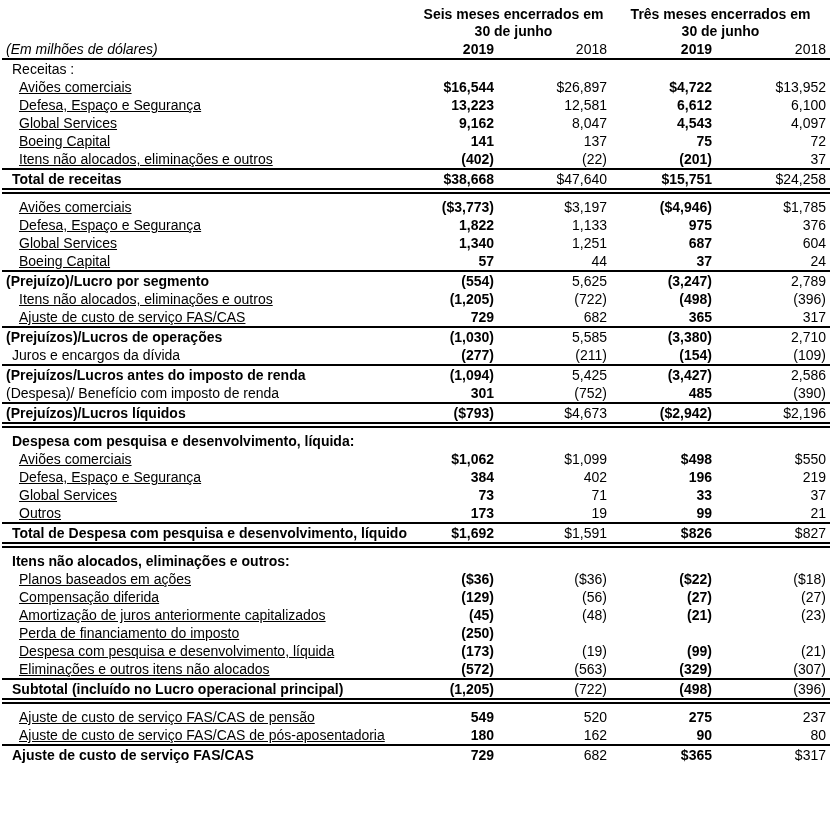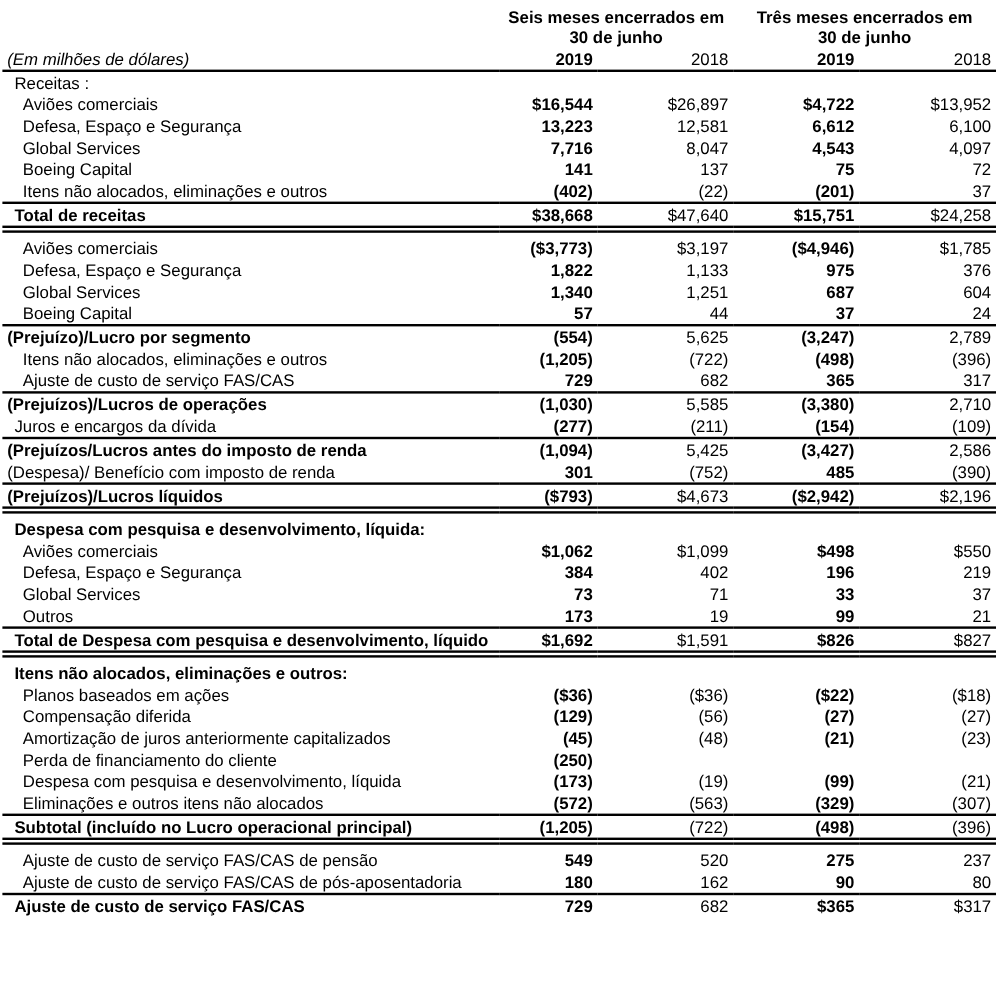--- a/index.html
+++ b/index.html
@@ -32,21 +32,21 @@
     white-space: nowrap;
     vertical-align: bottom;
     padding: 0;
   }
   .lab { text-align: left; overflow: hidden; }
   .num { text-align: right; padding-right: 4px; }
   .b { font-weight: bold; }
   .ital { font-style: italic; }
   .ind0 { padding-left: 4px; }
   .ind1 { padding-left: 10px; }
-  .ind2 { padding-left: 17px; }
+  .ind2 { padding-left: 17px; text-decoration: underline; }
   .grp { text-align: center; font-weight: bold; }
   .grp div { line-height: 17px; height: 17px; }
   tr.bt > td { border-top: 2px solid #000000; }
   tr.bbs > td { border-bottom: 2px solid #000000; }
   tr.bbd > td { border-bottom: 6px double #000000; margin-top: 31px; }
   tr.spacer td { height: 7px; line-height: 7px; font-size: 1px; }
 </style>
 </head>
 <body>
 
@@ -96,21 +96,21 @@
         </tr>
         <tr class="">
           <td class="lab ind2">Defesa, Espaço e Segurança</td>
           <td class="num b">13,223</td>
           <td class="num">12,581</td>
           <td class="num b">6,612</td>
           <td class="num">6,100</td>
         </tr>
         <tr class="">
           <td class="lab ind2">Global Services</td>
-          <td class="num b">7,716</td>
+          <td class="num b">9,162</td>
           <td class="num">8,047</td>
           <td class="num b">4,543</td>
           <td class="num">4,097</td>
         </tr>
         <tr class="">
           <td class="lab ind2">Boeing Capital</td>
           <td class="num b">141</td>
           <td class="num">137</td>
           <td class="num b">75</td>
           <td class="num">72</td>
@@ -286,21 +286,21 @@
           <td class="num">(27)</td>
         </tr>
         <tr class="">
           <td class="lab ind2">Amortização de juros anteriormente capitalizados</td>
           <td class="num b">(45)</td>
           <td class="num">(48)</td>
           <td class="num b">(21)</td>
           <td class="num">(23)</td>
         </tr>
         <tr class="">
-          <td class="lab ind2">Perda de financiamento do cliente</td>
+          <td class="lab ind2">Perda de financiamento do imposto</td>
           <td class="num b">(250)</td>
           <td class="num"></td>
           <td class="num b"></td>
           <td class="num"></td>
         </tr>
         <tr class="">
           <td class="lab ind2">Despesa com pesquisa e desenvolvimento, líquida</td>
           <td class="num b">(173)</td>
           <td class="num">(19)</td>
           <td class="num b">(99)</td>

